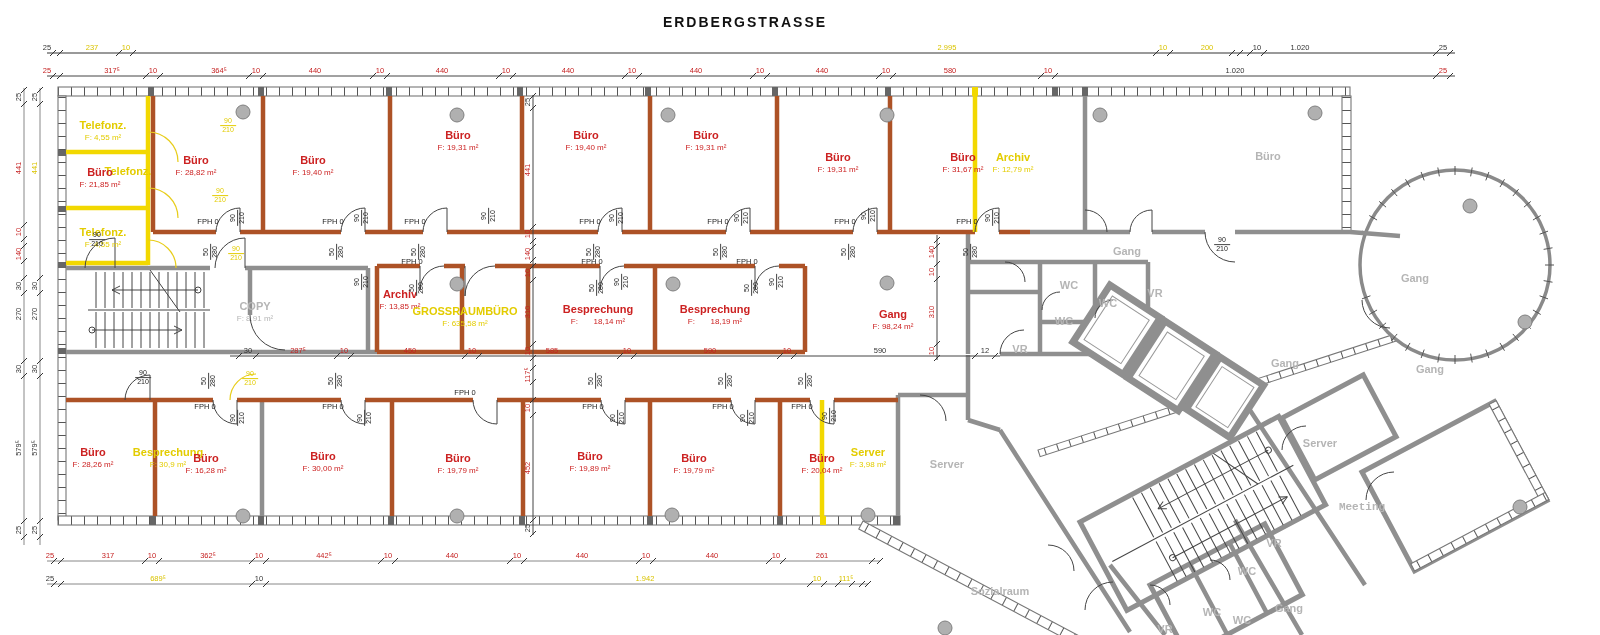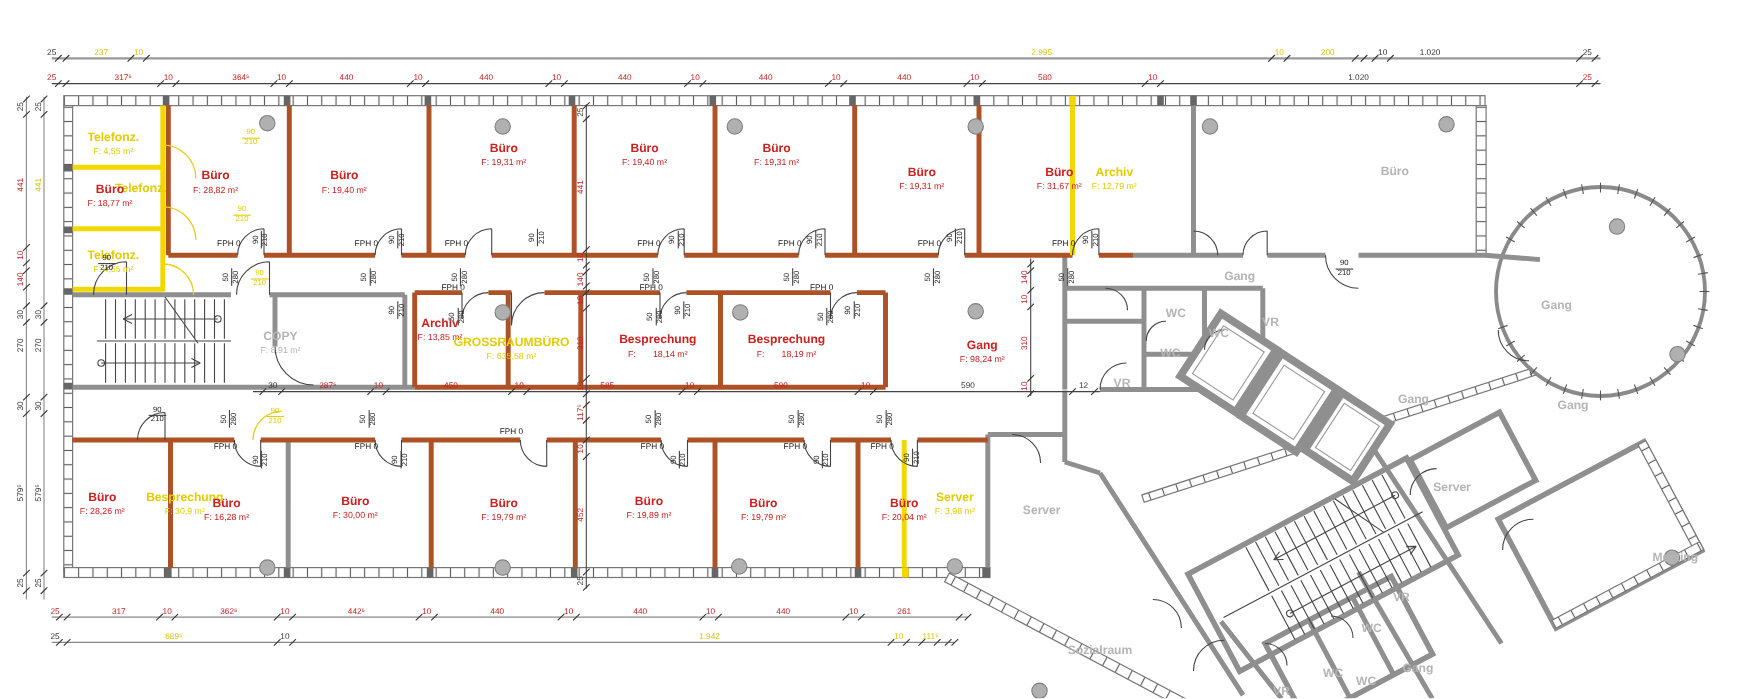--- a/index.html
+++ b/index.html
@@ -453,30 +453,31 @@
         <line x1="934" y1="347" x2="940" y2="341" stroke="#333" stroke-width="1"></line>
         <line x1="934" y1="361" x2="940" y2="355" stroke="#333" stroke-width="1"></line>
         <text x="934" y="252" text-anchor="middle" fill="#c52222" class="dimtxt" transform="rotate(-90 934 252)">140</text>
         <text x="934" y="272" text-anchor="middle" fill="#c52222" class="dimtxt" transform="rotate(-90 934 272)">10</text>
         <text x="934" y="312" text-anchor="middle" fill="#c52222" class="dimtxt" transform="rotate(-90 934 312)">310</text>
         <text x="934" y="351" text-anchor="middle" fill="#c52222" class="dimtxt" transform="rotate(-90 934 351)">10</text>
       </g>
 </svg>
 
 <div id="overlay">
+  <div id="title">ERDBERGSTRASSE</div>
 <div class="room t-old" style="left: 103px; top: 131px;">
         <div class="rn">Telefonz.</div>
         <div class="ra">F: 4,55 m²</div>
       </div>
       <div class="room t-old" style="left: 128px; top: 172px;">
         <div class="rn">Telefonz.</div>
       </div>
       <div class="room t-new" style="left: 100px; top: 178px;">
         <div class="rn">Büro</div>
-        <div class="ra">F: 18,77 m²</div>
+        <div class="ra">F: 21,85 m²</div>
       </div>
       <div class="room t-old" style="left: 103px; top: 238px;">
         <div class="rn">Telefonz.</div>
         <div class="ra">F: 4,55 m²</div>
       </div>
       <div class="room t-new" style="left: 196px; top: 166px;">
         <div class="rn">Büro</div>
         <div class="ra">F: 28,82 m²</div>
       </div>
       <div class="room t-new" style="left: 313px; top: 166px;">
@@ -599,21 +600,21 @@
       </div>
       <div class="room t-ex" style="left: 1430px; top: 370px;">
         <div class="rn">Gang</div>
       </div>
       <div class="room t-ex" style="left: 1000px; top: 592px;">
         <div class="rn">Sozialraum</div>
       </div>
       <div class="room t-ex" style="left: 1320px; top: 444px;">
         <div class="rn">Server</div>
       </div>
-      <div class="room t-ex" style="left: 1523px; top: 508px;">
+      <div class="room t-ex" style="left: 1362px; top: 508px; font-family: Liberation Mono, monospace;">
         <div class="rn">Meeting</div>
       </div>
       <div class="room t-ex" style="left: 1274px; top: 544px;">
         <div class="rn">VR</div>
       </div>
       <div class="room t-ex" style="left: 1247px; top: 572px;">
         <div class="rn">WC</div>
       </div>
       <div class="room t-ex" style="left: 1165px; top: 630px;">
         <div class="rn">VR</div>

